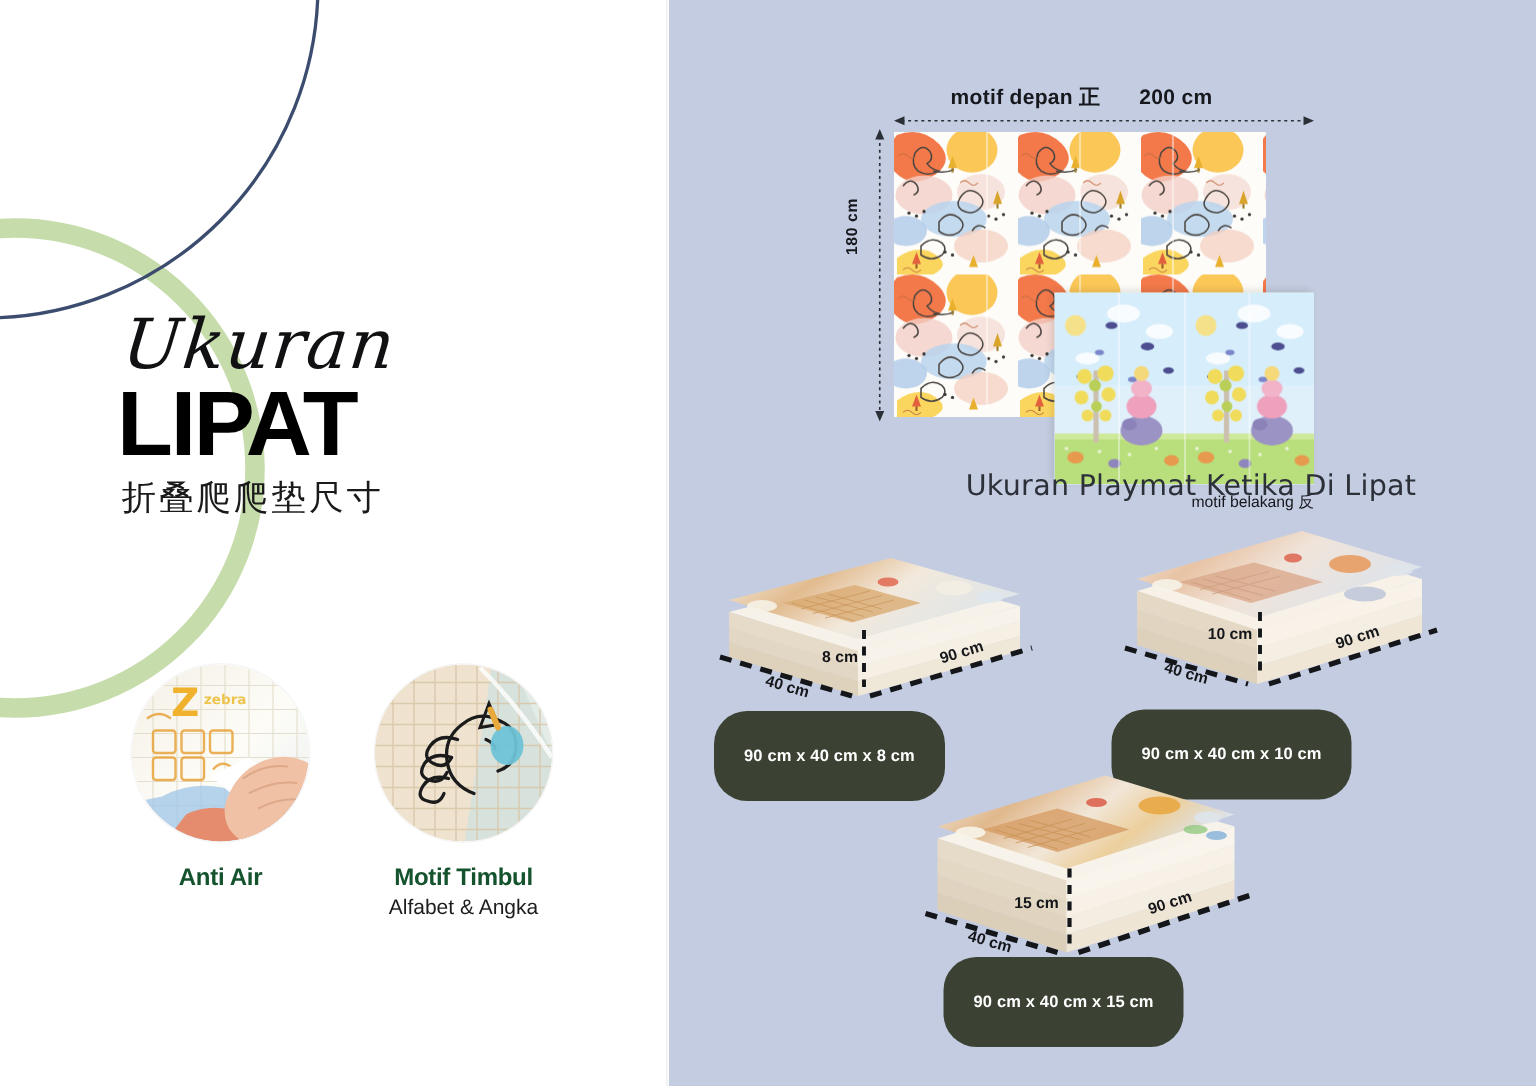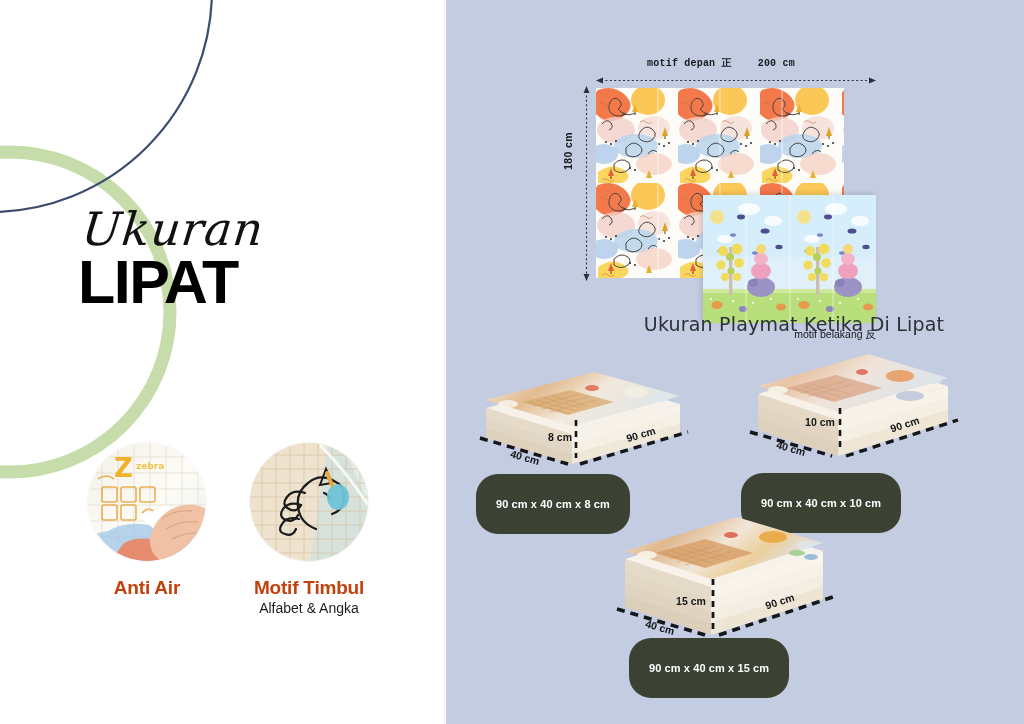--- a/index.html
+++ b/index.html
@@ -53,21 +53,21 @@
   
   #features{position:absolute;left:88px;top:443px;width:300px;display:flex;gap:44px;}
   .feature{width:118px;text-align:center;}
   .feature-circle{
     width:118px;height:118px;border-radius:50%;
     overflow:hidden;position:relative;
     box-shadow:0 0 0 1px rgba(0,0,0,0.04);
   }
   .feature-circle svg{display:block;width:118px;height:118px;}
   .feature-label{
-    margin-top:16px;font-size:19px;font-weight:700;color:#c2410c;
+    margin-top:16px;font-size:16px;font-weight:700;color:#14532d;
     font-family:"Liberation Sans", sans-serif;letter-spacing:-0.2px;
   }
   .feature-sub{
     margin-top:1px;font-size:14px;font-weight:400;color:#1d1d1d;
     font-family:Liberation Sans, sans-serif;
   }
 
   
   #right-panel{
     position:absolute;left:446px;top:0;width:578px;height:724px;
@@ -75,22 +75,22 @@
   }
   .divider-shadow{
     position:absolute;left:444px;top:0;width:2px;height:724px;
     background:linear-gradient(to right,rgba(0,0,0,0.07),rgba(0,0,0,0));
   }
 
   
   #mat-diagram{position:absolute;left:120px;top:56px;width:310px;height:250px;}
   .dim-top-label{
     position:absolute;left:0;top:0;width:310px;text-align:center;
-    font-size:10px;font-weight:700;color:#16181d;letter-spacing:0.2px;
-    font-family:Liberation Mono, monospace;
+    font-size:14px;font-weight:700;color:#16181d;letter-spacing:0.2px;
+    font-family:Liberation Sans, sans-serif;
   }
   .dim-top-label .gap{display:inline-block;width:26px;}
   .dim-arrow-h{
     position:absolute;left:30px;top:20px;width:280px;height:9px;
   }
   .dim-left-label{
     position:absolute;left:-4px;top:76px;
     font-size:10.5px;font-weight:700;color:#16181d;
     writing-mode:vertical-rl;transform:rotate(180deg);
     letter-spacing:0.4px;
@@ -147,20 +147,21 @@
   <div id="left-panel">
 
     <svg class="deco-svg" viewBox="0 0 444 724">
       <circle cx="10" cy="312" r="160" fill="none" stroke="#c6dcaa" stroke-width="13"></circle>
       <circle cx="-10" cy="-10" r="222" fill="none" stroke="#3c4c6e" stroke-width="2.2"></circle>
     </svg>
 
     <div id="title-block">
       <div class="script-title">Ukuran</div>
       <div class="big-title">LIPAT</div>
+      <div class="cn-sub">折叠爬爬垫尺寸</div>
     </div>
 
     <div id="features">
 
       <div class="feature">
         <div class="feature-circle">
           <svg viewBox="0 0 118 118">
             <defs>
               <clipPath id="cc1">
                   <circle cx="59" cy="59" r="59"></circle>

